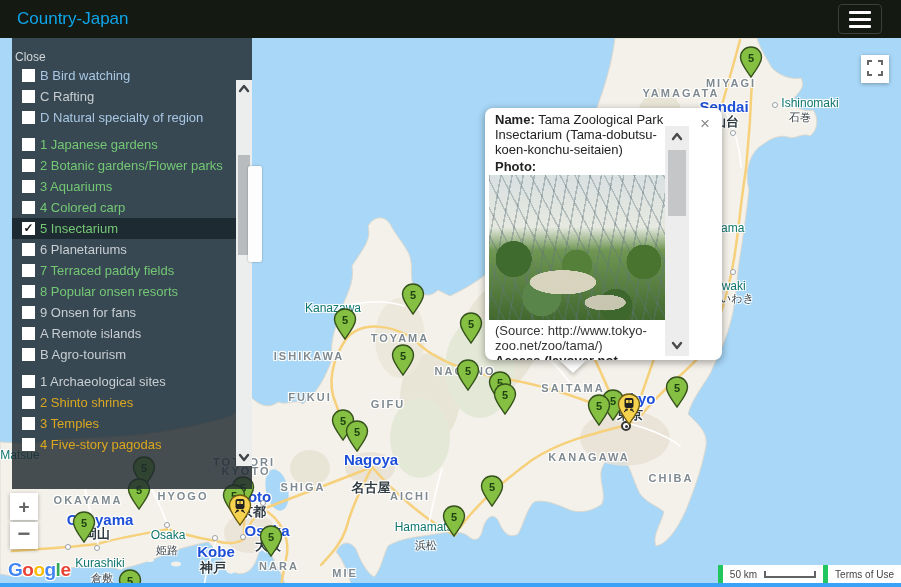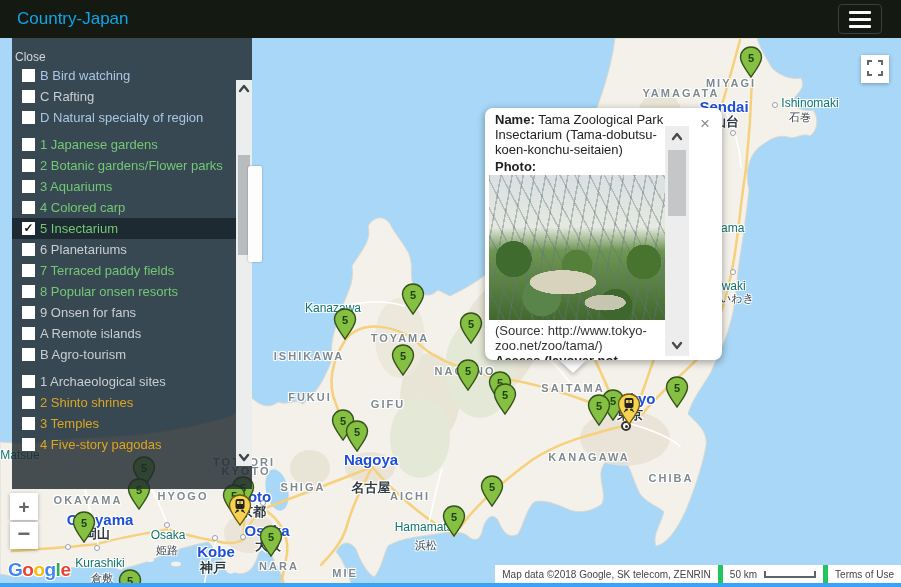--- a/index.html
+++ b/index.html
@@ -372,21 +372,20 @@
   <div class="gctl" id="zoom-out">−</div>
   <div class="gctl" id="fullscreen">
     <svg width="16" height="16" viewBox="0 0 16 16">
       <path d="M1,5 V1 H5 M11,1 H15 V5 M15,11 V15 H11 M5,15 H1 V11" fill="none" stroke="#666" stroke-width="2"></path>
     </svg>
   </div>
 
   <div id="glogo"><span style="color: rgb(66, 133, 244);">G</span><span style="color: rgb(234, 67, 53);">o</span><span style="color: rgb(251, 188, 5);">o</span><span style="color: rgb(66, 133, 244);">g</span><span style="color: rgb(52, 168, 83);">l</span><span style="color: rgb(234, 67, 53);">e</span></div>
 
   <div id="attrib">
-    <div class="sect" style="border-left:none;">Map data ©2018 Google, SK telecom, ZENRIN</div>
     <div class="sect">
       <span>50 km</span>
       <div id="scalebar"></div>
     </div>
     <div class="sect" id="terms">Terms of Use</div>
   </div>
   <div id="bottom-blue"></div>
 
   <div id="sidebar">
     <div id="close-btn">Close</div>

